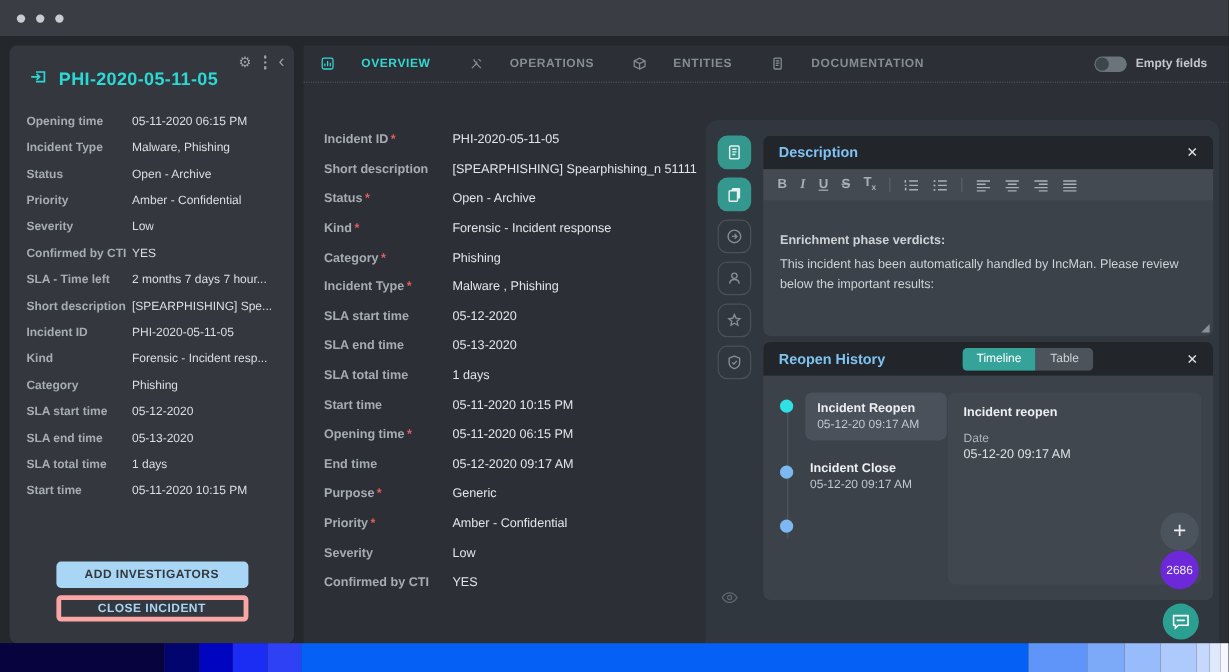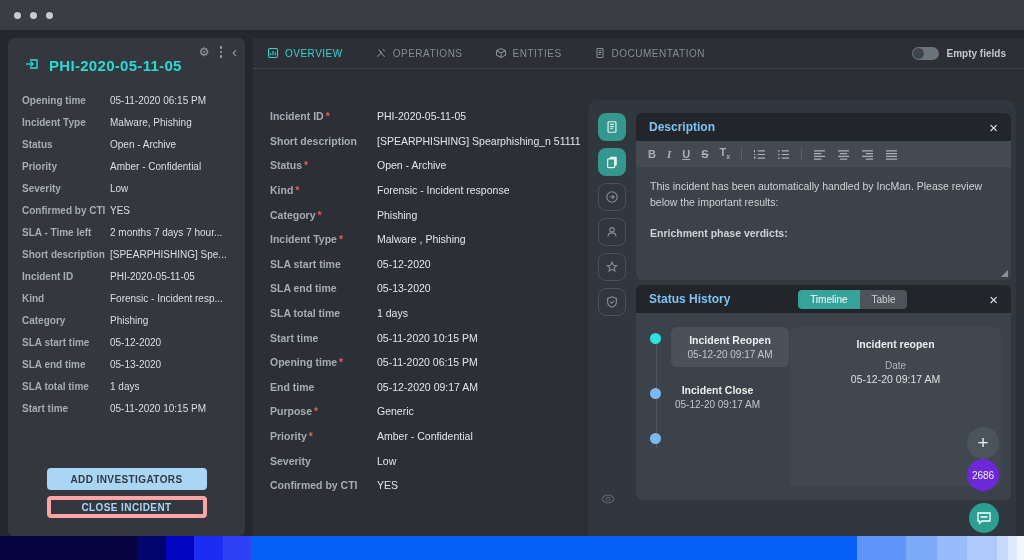--- a/index.html
+++ b/index.html
@@ -31,22 +31,22 @@
   .btn { width:160px; height:22px; border-radius:4px; font-size:10px; font-weight:bold;
          letter-spacing:.4px; font-family:inherit; cursor:pointer;
          display:flex; align-items:center; justify-content:center; }
   .btn-primary { background:#a9d6f5; color:#33383e; border:none; }
   .btn-outline { background:transparent; color:#a9d6f5; border:4px solid #fca5a5; }
 
   
   .main { position:absolute; left:253px; top:38px; right:0; height:498px; background:#2c3036; }
   .tabbar { display:flex; align-items:center; height:31px; padding:0 18px 0 14px;
             border-bottom:1px dotted #4b5158; }
-  .tab { display:flex; align-items:center; gap:6px; margin-right:32px; color:#858c94;
-         font-size:10px; font-weight:normal; letter-spacing:.5px; cursor:pointer; }
+  .tab { display:flex; align-items:center; gap:22px; margin-right:32px; color:#858c94;
+         font-size:10px; font-weight:bold; letter-spacing:.5px; cursor:pointer; }
   .tab.active { color:#35d6d2; }
   .tab svg { flex:none; }
   .toggle-wrap { margin-left:auto; display:flex; align-items:center; gap:8px;
                  color:#c4c8cc; font-size:10px; font-weight:bold; }
   .toggle { width:27px; height:13px; background:#6b737b; border-radius:7px; position:relative; cursor:pointer; }
   .toggle .knob { position:absolute; left:1px; top:1px; width:11px; height:11px;
                   border-radius:50%; background:#3f454c; }
 
   
   .form { position:absolute; left:17px; top:66px; width:320px; }
@@ -92,21 +92,21 @@
                line-height:1.55; height:113px; }
   .desc-body .para { margin-bottom:4px; }
   .desc-body .para.bold { font-weight:bold; margin-top:14px; }
   .resize { position:absolute; right:3px; bottom:3px; width:0; height:0;
             border-left:7px solid transparent; border-bottom:7px solid #8a9199; cursor:nwse-resize; }
 
   
   .seg { margin-left:auto; display:flex; border-radius:4px; overflow:hidden; margin-right:14px; }
   .seg-opt { padding:4px 12px; font-size:10px; color:#cfd3d7; background:#4c535b; cursor:pointer; }
   .seg-opt.on { background:#36a39b; color:#ffffff; }
-  .sh-body { position:relative; height:187px;text-align:center; }
+  .sh-body { position:relative; height:187px; }
   .tl-line { position:absolute; left:20px; top:30px; height:106px; width:1px; background:#4f565e; }
   .timeline { position:absolute; left:14px; top:14px; width:156px; }
   .tl-item { position:relative; display:flex; align-items:flex-start; gap:10px; margin-bottom:15px; }
   .tl-dot { flex:none; width:11px; height:11px; border-radius:50%; background:#7cb9f2; margin-top:6px; }
   .tl-item .tl-dot.cyan { background:#2fe0e4; }
   .tl-text { padding:2px 4px; }
   .tl-text.card { background:#4a515b; border-radius:6px; padding:7px 10px; min-width:118px; }
   .tl-title { color:#eceef0; font-size:10.5px; font-weight:bold; }
   .tl-time { color:#c2c7cc; font-size:10px; margin-top:3px; }
   .detail { position:absolute; left:154px; right:10px; top:14px; height:160px;
@@ -456,30 +456,30 @@
               </svg>
           </span>
           <span class="tb">
             <svg width="13" height="11" viewBox="0 0 14 12" stroke="currentColor" stroke-width="1.3" fill="none">
                 <path d="M1 2 H13 M1 5 H13 M1 8 H13 M1 11 H13"></path>
               </svg>
           </span>
         </div>
         <div class="desc-body">
 
+            <div class="para bold">Enrichment phase verdicts:</div>
+
             <div class="para">This incident has been automatically handled by IncMan. Please review below the important results:</div>
-
-            <div class="para bold">Enrichment phase verdicts:</div>
           </div>
         <div class="resize"></div>
       </div>
 
       <div class="panel sh-panel">
         <div class="panel-header">
-          <span class="panel-title">Status History</span>
+          <span class="panel-title">Reopen History</span>
           <span class="seg">
 
               <span class="seg-opt on">Timeline</span>
 
               <span class="seg-opt">Table</span>
             </span>
           <span class="panel-x">×</span>
         </div>
         <div class="sh-body">
           <div class="tl-line"></div>

